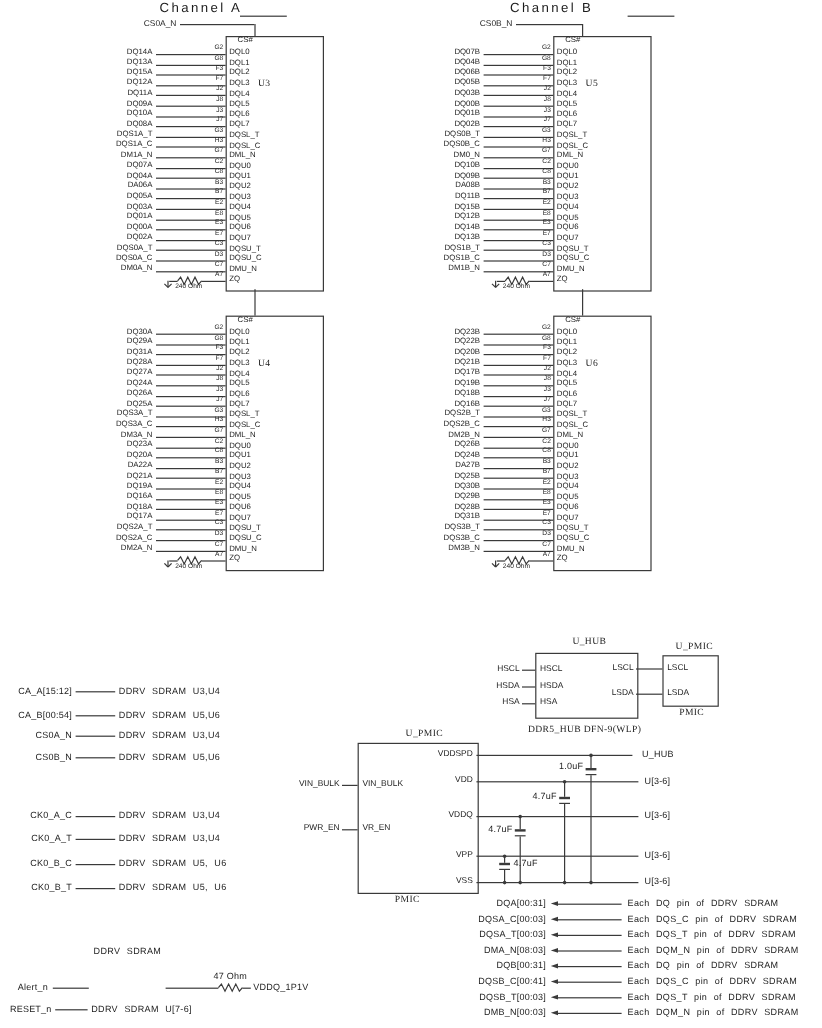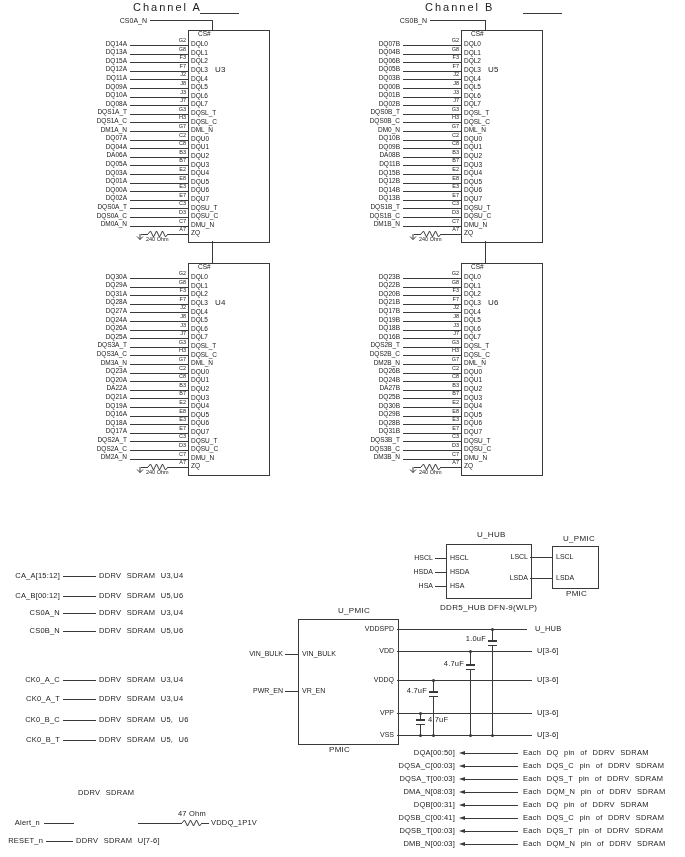--- a/index.html
+++ b/index.html
@@ -4,21 +4,21 @@
 <style>
   :root{ --ink:#1c1c1c; --line:#3a3a3a; --bg:#ffffff; }
   html,body{margin:0;padding:0;background:var(--bg);}
   #root{position:relative;width:685px;height:857px;background:var(--bg);
         font-family:"Liberation Sans",sans-serif;color:var(--ink);overflow:hidden;}
   .abs{position:absolute;white-space:nowrap;line-height:1;}
   .t55{font-size:5.5px;}
   .t65{font-size:6.5px;}
   .t7{font-size:7px;}
   .t75{font-size:7.5px;letter-spacing:.2px;}
-  .t8{font-size:8px;letter-spacing:.3px;}
+  .t8{font-size:8px;letter-spacing:.3px;font-family:Liberation Serif, serif;}
   .t11{font-size:11px;letter-spacing:2px;}
   .right{text-align:right;}
   .ws{word-spacing:3px;letter-spacing:.3px;}
   .box{border:1px solid var(--line);}
   .hl{height:1px;background:var(--line);}
   .vl{width:1px;background:var(--line);}
   .dot{width:3px;height:3px;border-radius:50%;background:var(--line);}
   .plate{height:1.5px;background:var(--line);}
   .arrowL{width:0;height:0;border-top:2.5px solid transparent;
           border-bottom:2.5px solid transparent;border-right:6px solid var(--line);}
@@ -456,21 +456,21 @@
         <line x1="4" y1="0" x2="4" y2="5.5"></line>
         <line x1="1" y1="2.5" x2="4" y2="5.5"></line>
         <line x1="7" y1="2.5" x2="4" y2="5.5"></line>
       </svg>
       <div class="abs t55" style="left: 419px; top: 469.7px;">240 Ohm</div>
     </div>
   <div id="layer-leftnets" class="abs">
       <div class="abs t75 right" style="left: 0px; top: 572px; width: 60px;">CA_A[15:12]</div>
       <div class="abs hl" style="left: 63px; top: 576px; width: 33px;"></div>
       <div class="abs t75 ws" style="left: 99px; top: 572px;">DDRV SDRAM U3,U4</div>
-      <div class="abs t75 right" style="left: 0px; top: 592px; width: 60px;">CA_B[00:12]</div>
+      <div class="abs t75 right" style="left: 0px; top: 592px; width: 60px;">CA_B[00:54]</div>
       <div class="abs hl" style="left: 63px; top: 596px; width: 33px;"></div>
       <div class="abs t75 ws" style="left: 99px; top: 592px;">DDRV SDRAM U5,U6</div>
       <div class="abs t75 right" style="left: 0px; top: 609px; width: 60px;">CS0A_N</div>
       <div class="abs hl" style="left: 63px; top: 613px; width: 33px;"></div>
       <div class="abs t75 ws" style="left: 99px; top: 609px;">DDRV SDRAM U3,U4</div>
       <div class="abs t75 right" style="left: 0px; top: 627px; width: 60px;">CS0B_N</div>
       <div class="abs hl" style="left: 63px; top: 631px; width: 33px;"></div>
       <div class="abs t75 ws" style="left: 99px; top: 627px;">DDRV SDRAM U5,U6</div>
       <div class="abs t75 right" style="left: 0px; top: 676px; width: 60px;">CK0_A_C</div>
       <div class="abs hl" style="left: 63px; top: 680px; width: 33px;"></div>
@@ -569,21 +569,21 @@
       <div class="abs t75 right" style="left: 387px; top: 687px; width: 40px;">4.7uF</div>
       <div class="abs vl" style="left: 420px; top: 713px; height: 6px;"></div>
       <div class="abs vl" style="left: 420px; top: 725px; height: 10px;"></div>
       <div class="abs plate" style="left: 415.5px; top: 719px; width: 9px;"></div>
       <div class="abs plate" style="left: 415.5px; top: 723.5px; width: 9px;"></div>
       <div class="abs dot" style="left: 418.5px; top: 711.5px;"></div>
       <div class="abs dot" style="left: 418.5px; top: 733.5px;"></div>
       <div class="abs t75" style="left: 428px; top: 716px;">4.7uF</div>
     </div>
   <div id="layer-rightnets" class="abs">
-      <div class="abs t75 right" style="left: 335px; top: 749px; width: 120px;">DQA[00:50]</div>
+      <div class="abs t75 right" style="left: 335px; top: 749px; width: 120px;">DQA[00:31]</div>
       <div class="abs arrowL" style="left: 459px; top: 751px;"></div>
       <div class="abs hl" style="left: 465px; top: 753px; width: 53px;"></div>
       <div class="abs t75 ws" style="left: 523px; top: 749px;">Each DQ pin of DDRV SDRAM</div>
       <div class="abs t75 right" style="left: 335px; top: 762px; width: 120px;">DQSA_C[00:03]</div>
       <div class="abs arrowL" style="left: 459px; top: 764px;"></div>
       <div class="abs hl" style="left: 465px; top: 766px; width: 53px;"></div>
       <div class="abs t75 ws" style="left: 523px; top: 762px;">Each DQS_C pin of DDRV SDRAM</div>
       <div class="abs t75 right" style="left: 335px; top: 775px; width: 120px;">DQSA_T[00:03]</div>
       <div class="abs arrowL" style="left: 459px; top: 777px;"></div>
       <div class="abs hl" style="left: 465px; top: 779px; width: 53px;"></div>

